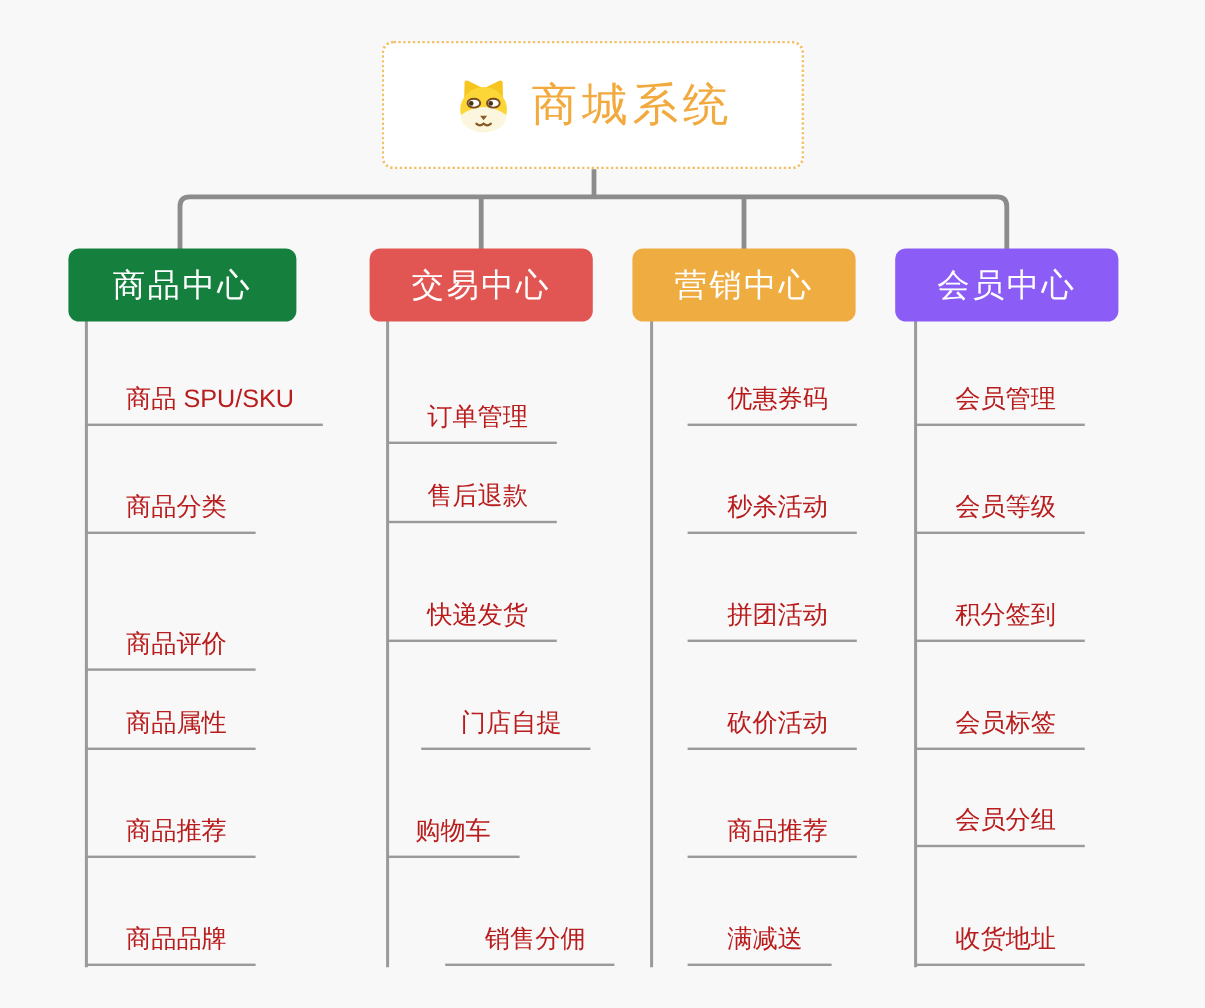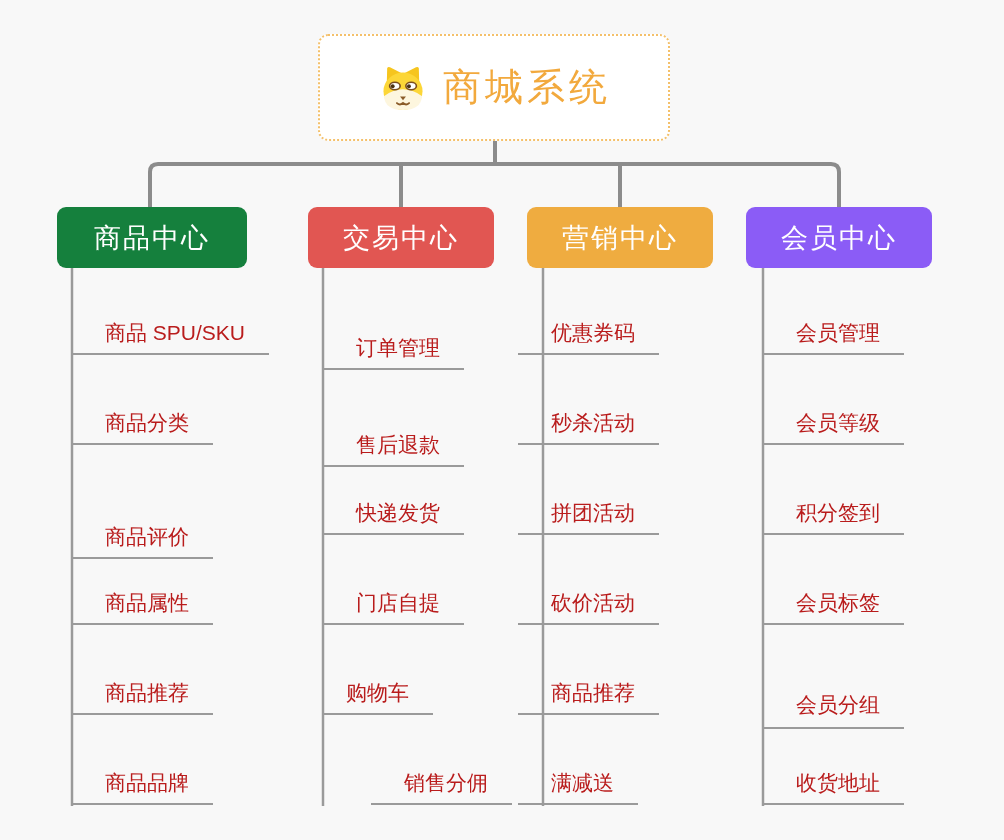--- a/index.html
+++ b/index.html
@@ -35,21 +35,21 @@
   }
   .b0{left:57px;width:190px;}
   .b1{left:308px;width:186px;}
   .b2{left:527px;width:186px;}
   .b3{left:746px;width:186px;}
 
   
   .items-col{position:absolute;top:0;height:840px;width:1px;overflow:visible;}
   .c0{left:72px;}
   .c1{left:323px;}
-  .c2{left:518px;text-align:right;}
+  .c2{left:573px;text-align:right;}
   .c3{left:763px;}
   .item{
     position:absolute;left:0;
     display:inline-block;white-space:nowrap;
     padding:0 24px 6px 33px;
     border-bottom:2px solid #9A9A9A;
     font-size:21px;line-height:28px;color:#b91c1c;
   }
 </style>
 </head>
@@ -104,36 +104,36 @@
   <div class="items-col c0">
       <div class="item" style="top: 319px;">商品 SPU/SKU</div>
       <div class="item" style="top: 409px;">商品分类</div>
       <div class="item" style="top: 499px; margin-top: 24px;">商品评价</div>
       <div class="item" style="top: 589px;">商品属性</div>
       <div class="item" style="top: 679px;">商品推荐</div>
       <div class="item" style="top: 769px;">商品品牌</div>
     </div>
   <div class="items-col c1">
       <div class="item" style="top: 302px; margin-top: 32px;">订单管理</div>
-      <div class="item" style="top: 431px; text-align: center;">售后退款</div>
+      <div class="item" style="top: 400px; text-align: center;">售后退款</div>
       <div class="item" style="top: 499px;">快递发货</div>
-      <div class="item" style="top: 589px;">门店自提</div>
+      <div class="item" style="top: 589px; margin-left: 28px;">门店自提</div>
       <div class="item" style="top: 679px; padding-left: 23px;">购物车</div>
       <div class="item" style="top: 769px; margin-left: 48px;">销售分佣</div>
     </div>
   <div class="items-col c2">
       <div class="item" style="top: 319px;">优惠券码</div>
       <div class="item" style="top: 409px;">秒杀活动</div>
       <div class="item" style="top: 499px;">拼团活动</div>
       <div class="item" style="top: 589px;">砍价活动</div>
       <div class="item" style="top: 679px;">商品推荐</div>
       <div class="item" style="top: 769px;">满减送</div>
     </div>
   <div class="items-col c3">
       <div class="item" style="top: 319px;">会员管理</div>
       <div class="item" style="top: 409px;">会员等级</div>
       <div class="item" style="top: 499px;">积分签到</div>
       <div class="item" style="top: 589px;">会员标签</div>
-      <div class="item" style="top: 693px; font-family: Liberation Mono, monospace;">会员分组</div>
+      <div class="item" style="top: 670px;">会员分组</div>
       <div class="item" style="top: 769px;">收货地址</div>
     </div>
 
 </div>
 
 </body></html>

